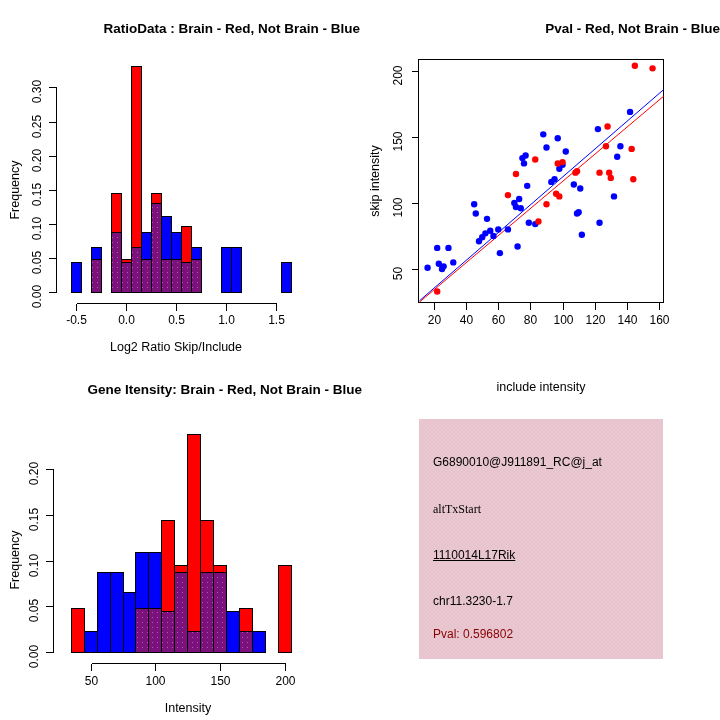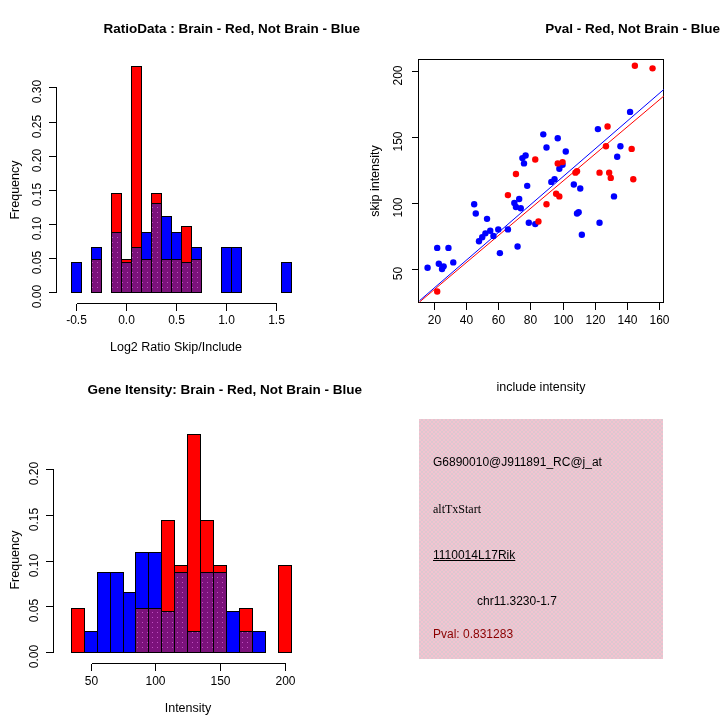--- a/index.html
+++ b/index.html
@@ -233,15 +233,15 @@
 <div class="axlab" style="left:418px;top:336px;width:246px;margin-top:44px;">include intensity</div>
 <div class="ylab" style="left:375px;top:181px;">skip intensity</div>
 
 <div class="axlab" style="left:8px;top:701px;width:360px;">Intensity</div>
 <div class="ylab" style="left:15px;top:560px;">Frequency</div>
 
 <div id="info-box" style="background-color: rgb(243, 195, 208);">
   <div class="info-line" style="top:36px;">G6890010@J911891_RC@j_at</div>
   <div class="info-line" style="top:83px;font-family:Liberation Serif, serif;">altTxStart</div>
   <div class="info-line" style="top:129px;text-decoration:underline;">1110014L17Rik</div>
-  <div class="info-line" style="top:175px;margin-left:44px;">chr11.3230-1.7</div>
-  <div class="info-line" id="pval-line" style="top: 208px; color: rgb(139, 0, 0);">Pval: 0.831283</div>
+  <div class="info-line" style="top:175px;">chr11.3230-1.7</div>
+  <div class="info-line" id="pval-line" style="top: 208px; color: rgb(139, 0, 0);">Pval: 0.596802</div>
 </div>
 
 </body></html>

